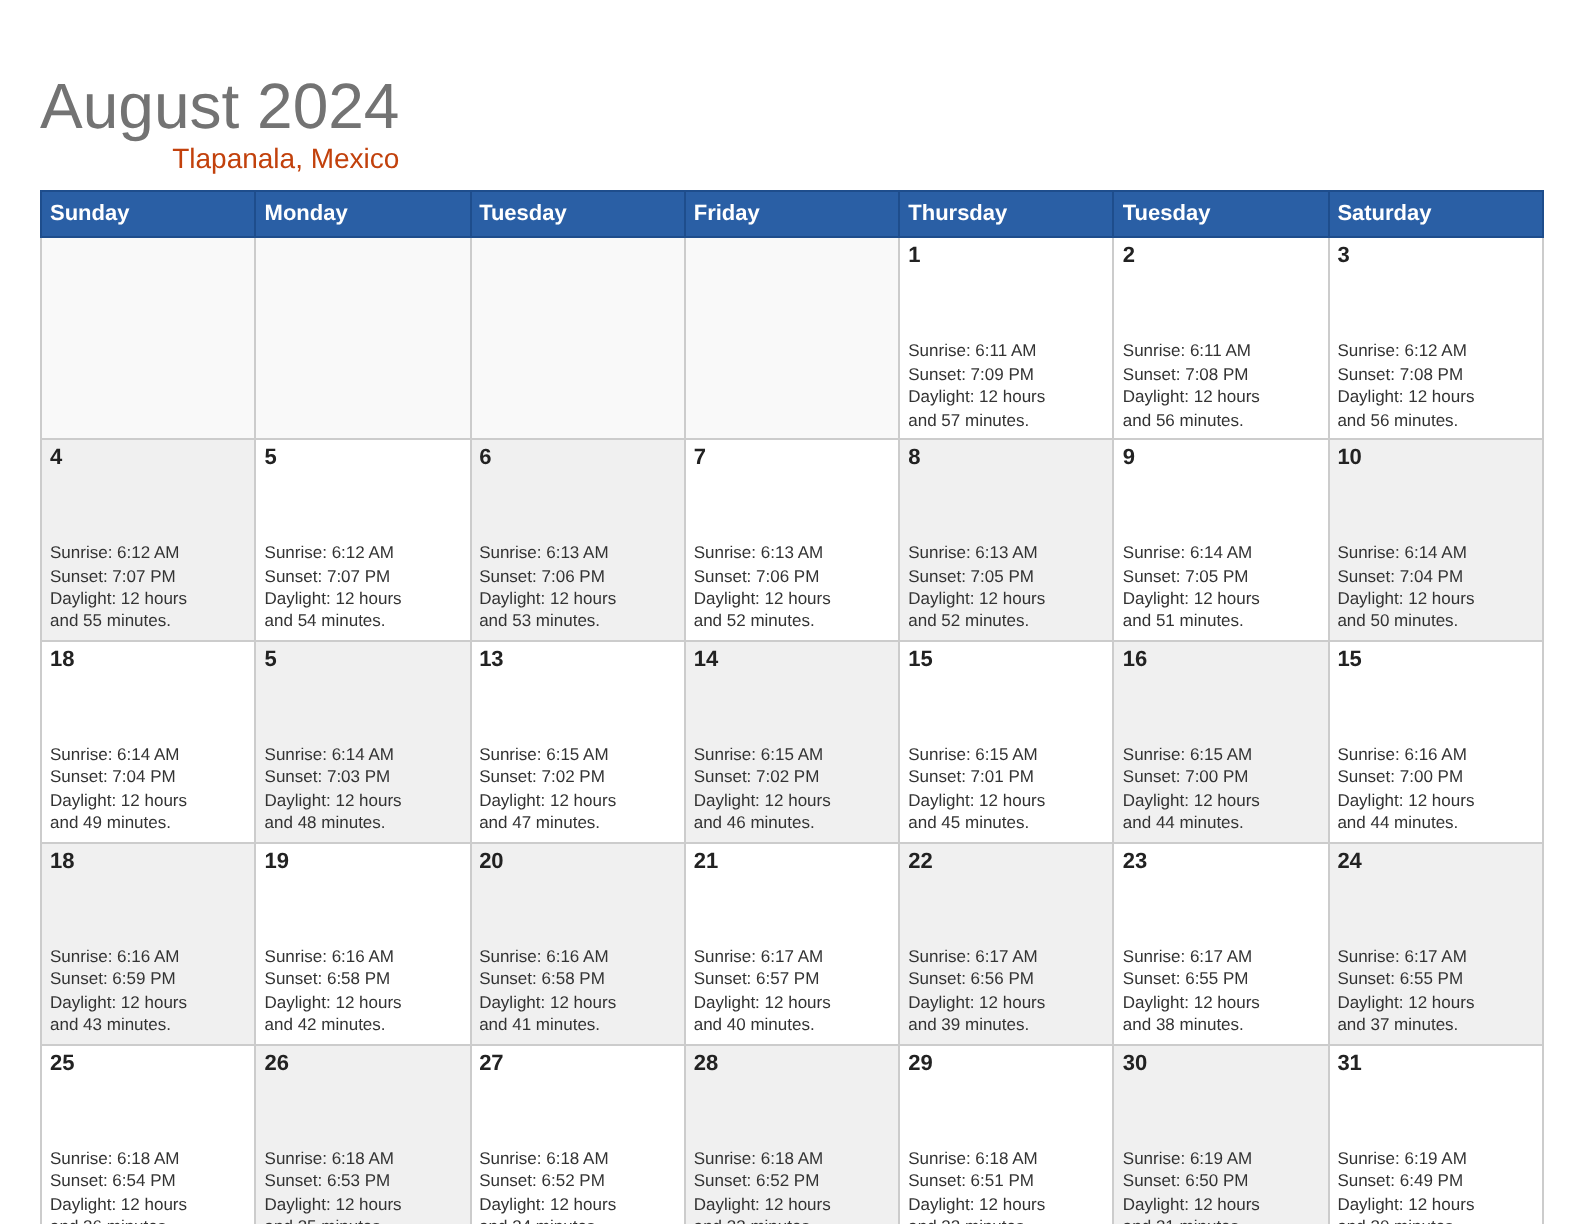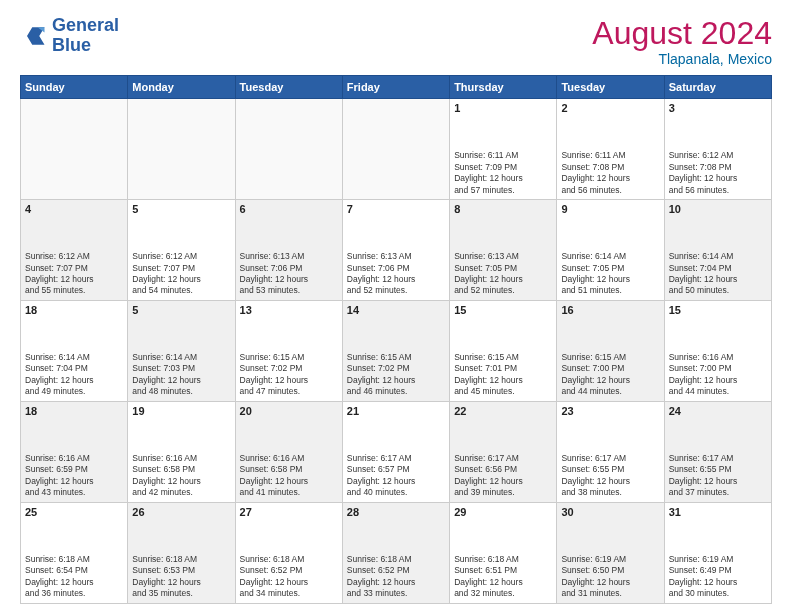--- a/index.html
+++ b/index.html
@@ -40,26 +40,27 @@
     .logo-icon {
       width: 28px;
       height: 28px;
     }
     .title-block {
       text-align: right;
     }
     .month-year {
       font-size: 32px;
       font-weight: 300;
-      color: #be185d;
+      color: #737373;
       line-height: 1.1;
+      margin-top: 20px;
     }
     .location {
       font-size: 14px;
-      color: #0369a1;
+      color: #c2410c;
     }
     .calendar {
       flex: 1;
       border: 1px solid #0f766e;
       border-collapse: collapse;
       width: 100%;
       table-layout: fixed;
     }
     .calendar th {
       background-color: #2a5fa5;
@@ -94,31 +95,20 @@
       line-height: 1.35;
       color: #333;
       margin-top: 36px;
     }
   </style>
 </head>
 <body>
 
 <div class="page">
   <div class="header">
-    <div class="logo">
-      <svg class="logo-icon" viewBox="0 0 32 32" xmlns="http://www.w3.org/2000/svg">
-        <rect x="0" y="0" width="32" height="32" fill="white"></rect>
-        <polygon points="14,6 28,6 22,16 28,26 14,26 8,16" fill="#2a5fa5"></polygon>
-        <polygon points="20,6 28,6 28,12" fill="#5b9bd5"></polygon>
-      </svg>
-      <div class="logo-text">
-        <span>General</span>
-        <span>Blue</span>
-      </div>
-    </div>
     <div class="title-block">
       <div class="month-year">August 2024</div>
       <div class="location">Tlapanala, Mexico</div>
     </div>
   </div>
 
   <table class="calendar">
     <thead>
       <tr>
       <th>Sunday</th>

